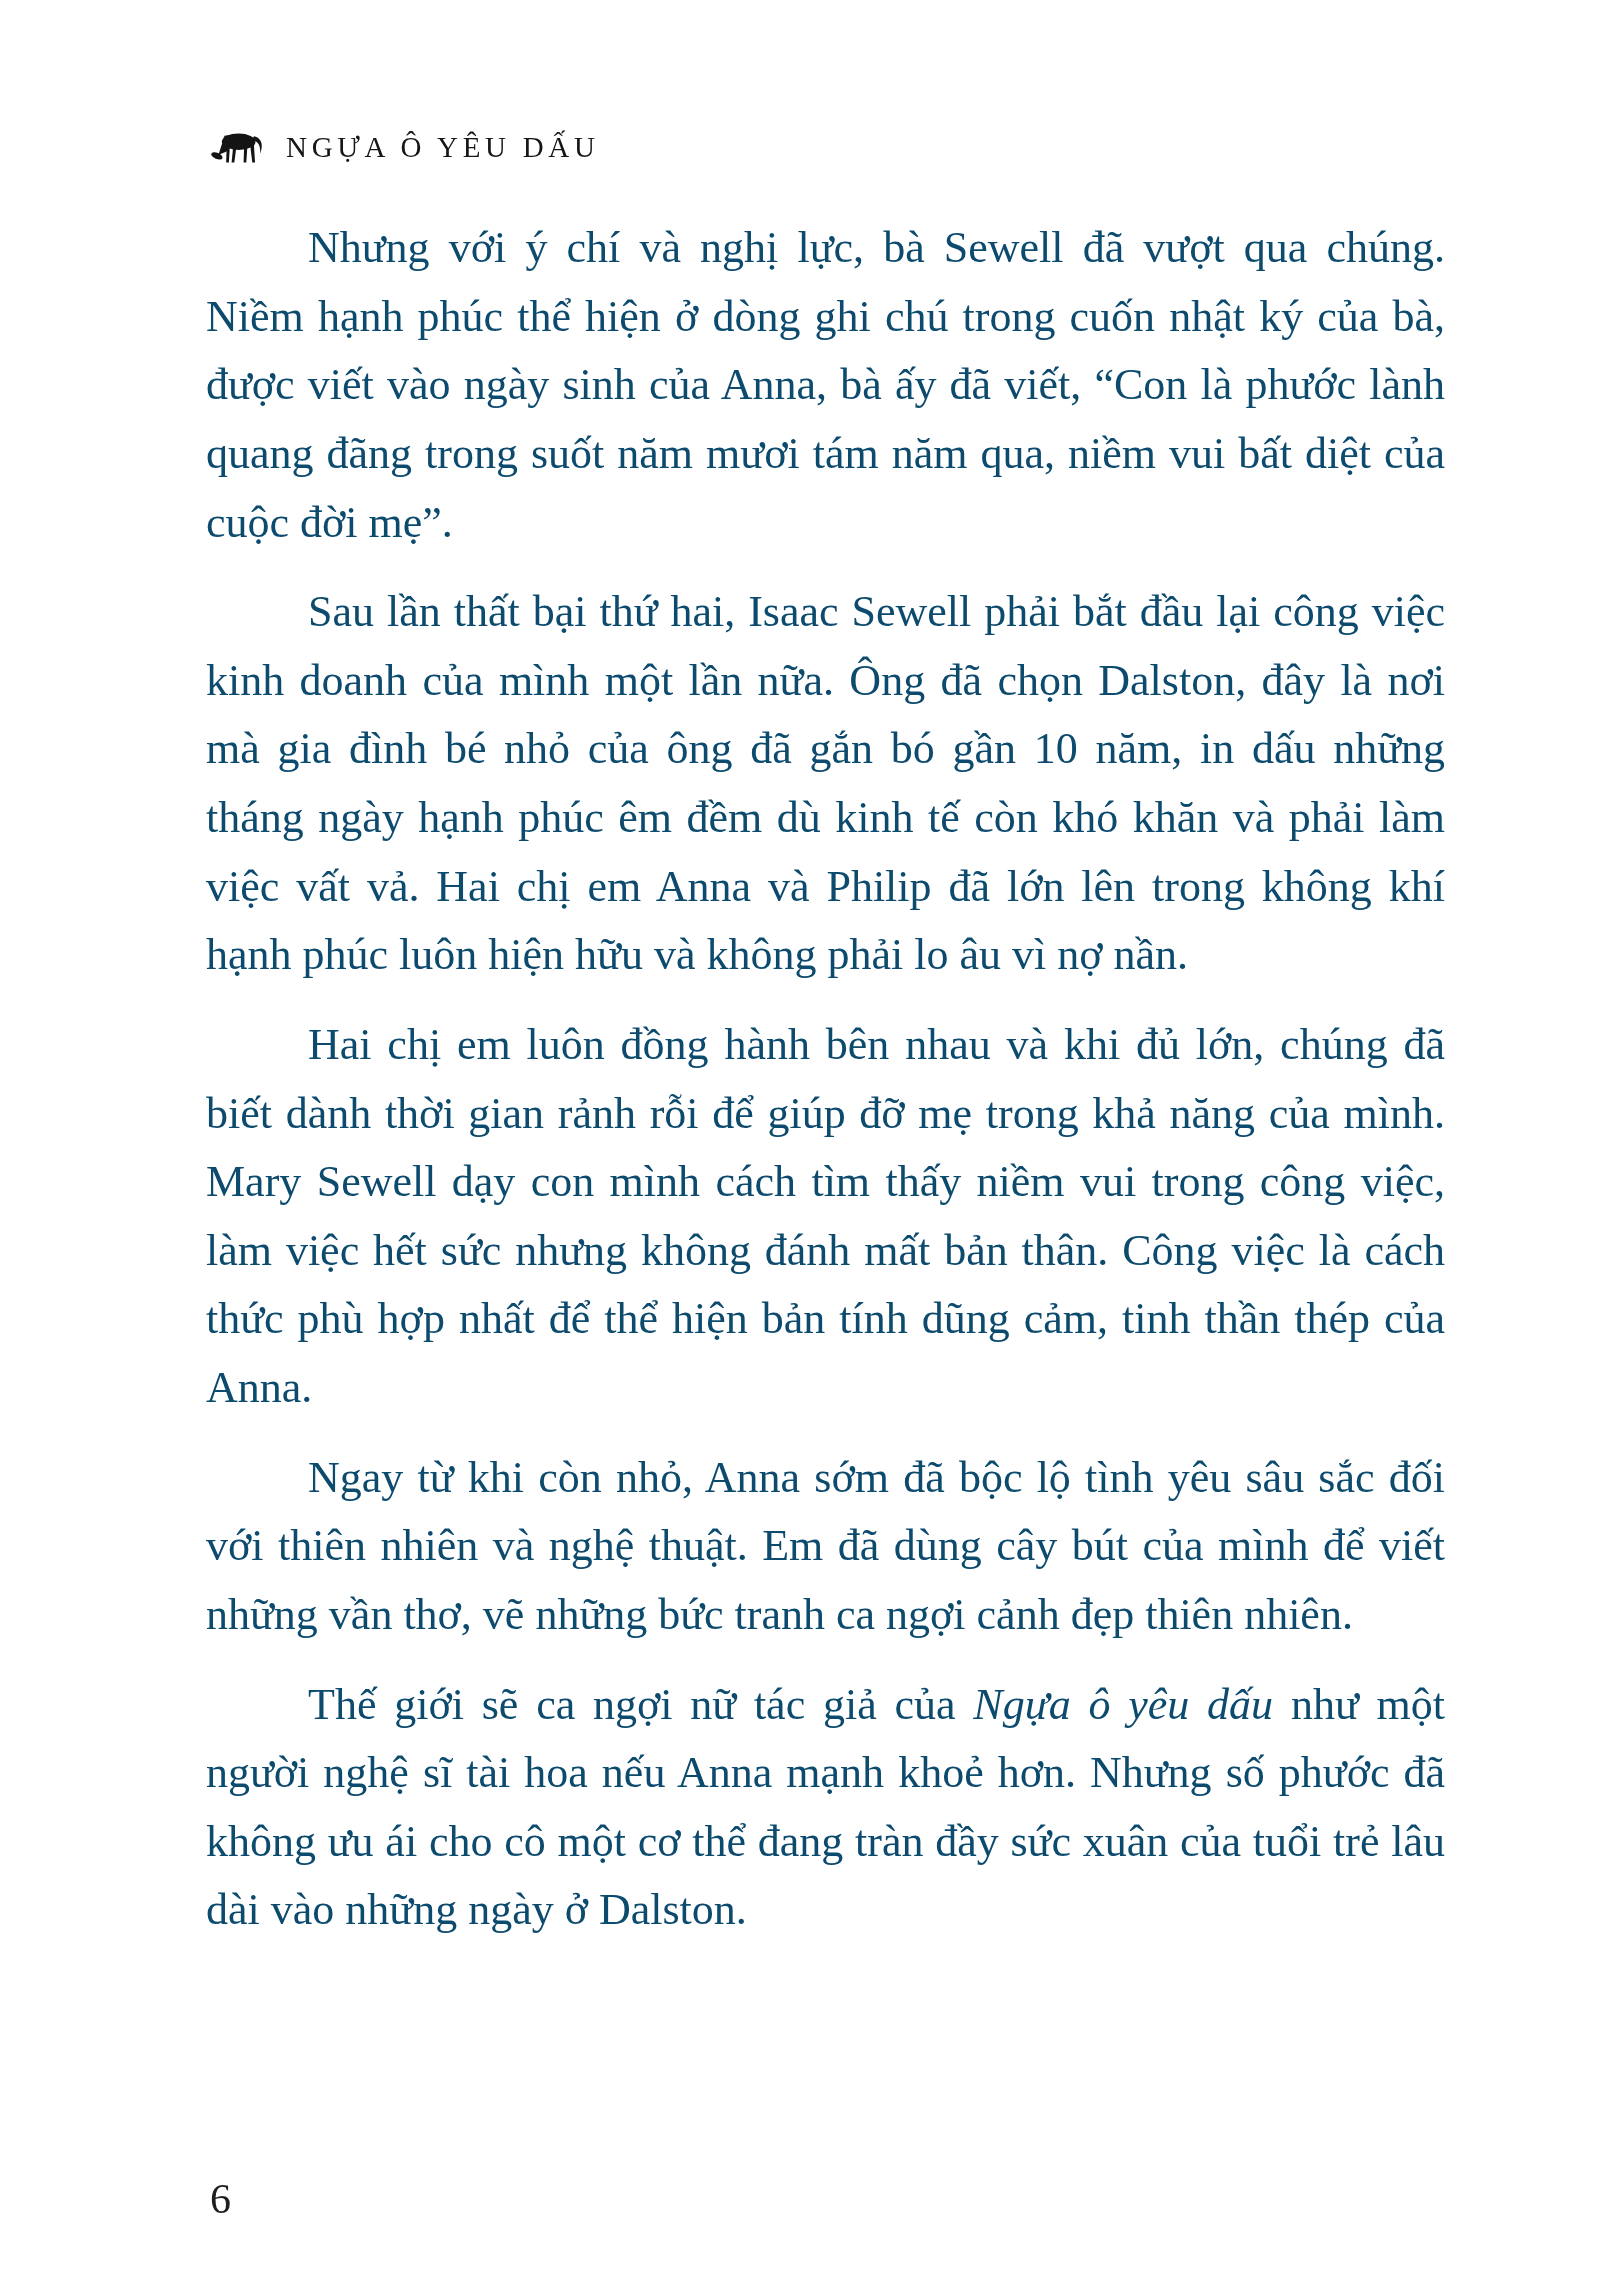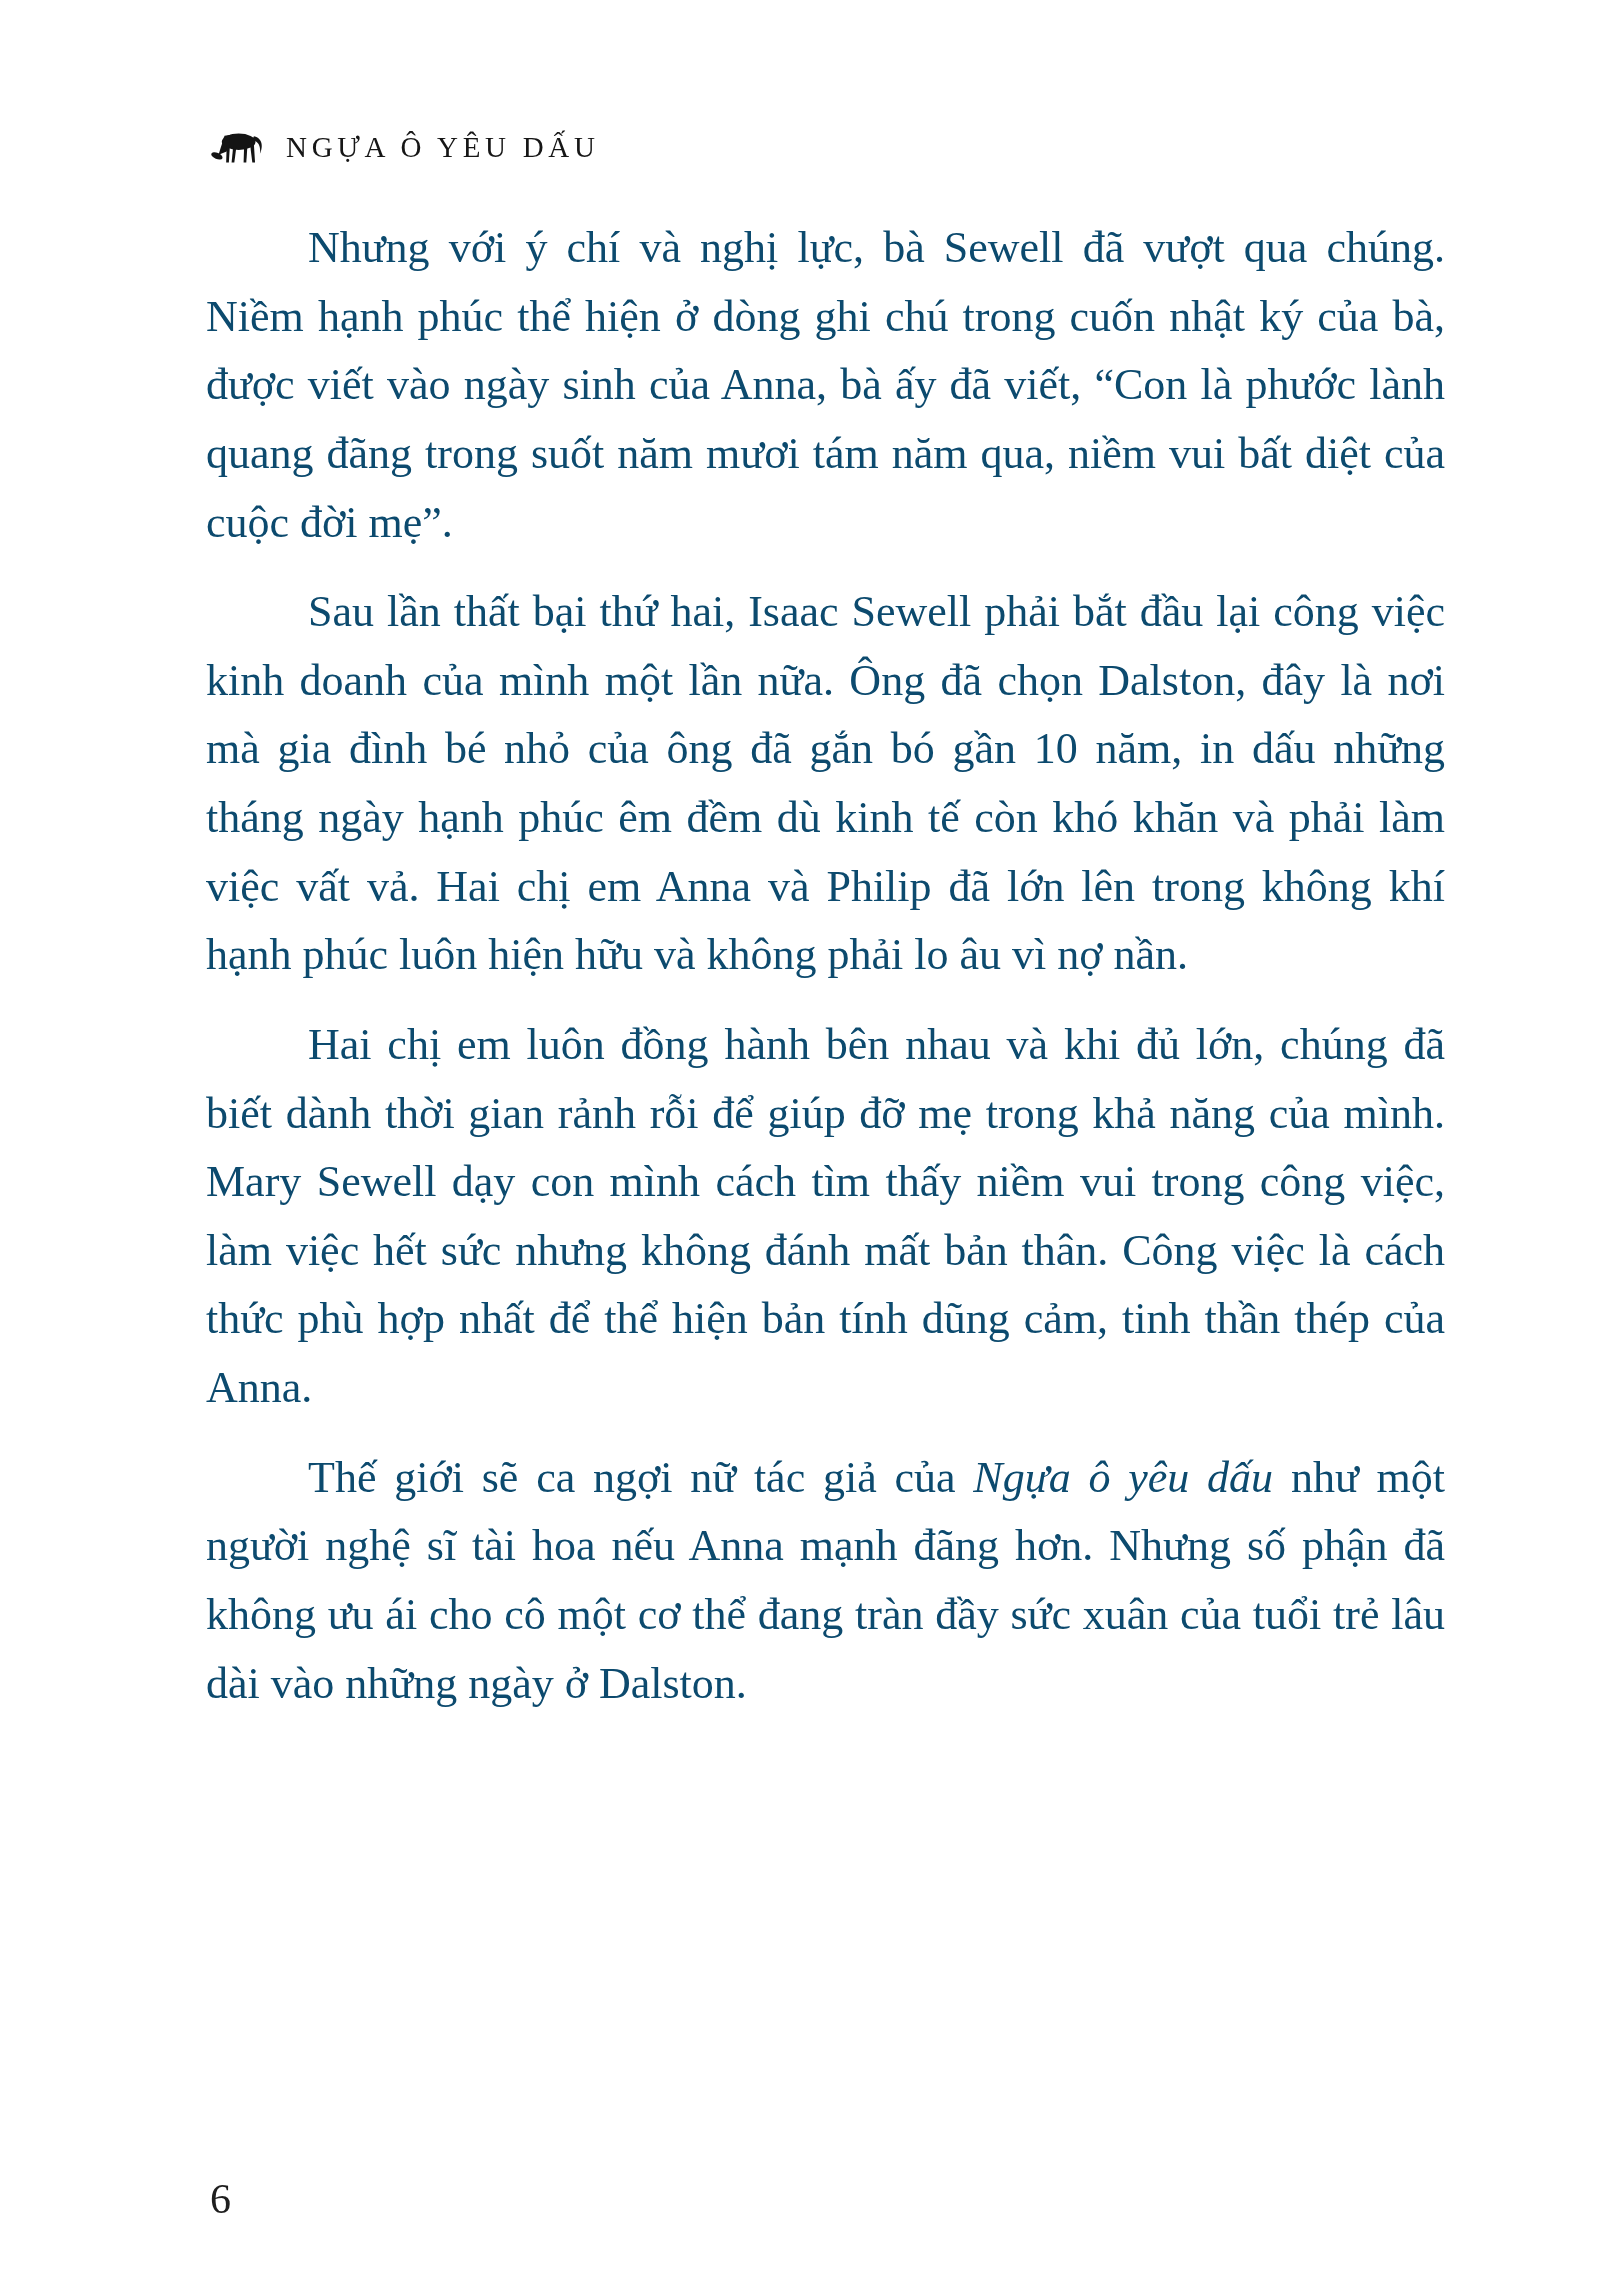--- a/index.html
+++ b/index.html
@@ -89,19 +89,20 @@
         </g>
       </svg>
     </span>
     <span class="book-title">NGỰA Ô YÊU DẤU</span>
   </header>
 
   <main class="content">
     <p class="para">Nhưng với ý chí và nghị lực, bà Sewell đã vượt qua chúng. Niềm hạnh phúc thể hiện ở dòng ghi chú trong cuốn nhật ký của bà, được viết vào ngày sinh của Anna, bà ấy đã viết, “Con là phước lành quang đãng trong suốt năm mươi tám năm qua, niềm vui bất diệt của cuộc đời mẹ”.</p>
     <p class="para">Sau lần thất bại thứ hai, Isaac Sewell phải bắt đầu lại công việc kinh doanh của mình một lần nữa. Ông đã chọn Dalston, đây là nơi mà gia đình bé nhỏ của ông đã gắn bó gần 10 năm, in dấu những tháng ngày hạnh phúc êm đềm dù kinh tế còn khó khăn và phải làm việc vất vả. Hai chị em Anna và Philip đã lớn lên trong không khí hạnh phúc luôn hiện hữu và không phải lo âu vì nợ nần.</p>
     <p class="para">Hai chị em luôn đồng hành bên nhau và khi đủ lớn, chúng đã biết dành thời gian rảnh rỗi để giúp đỡ mẹ trong khả năng của mình. Mary Sewell dạy con mình cách tìm thấy niềm vui trong công việc, làm việc hết sức nhưng không đánh mất bản thân. Công việc là cách thức phù hợp nhất để thể hiện bản tính dũng cảm, tinh thần thép của Anna.</p>
-    <p class="para"><span>Thế giới sẽ ca ngợi nữ tác giả của </span><em class="book-ref">Ngựa ô yêu dấu</em><span> như một người nghệ sĩ tài hoa nếu Anna mạnh đãng hơn. Nhưng số phận đã không ưu ái cho cô một cơ thể đang tràn đầy sức xuân của tuổi trẻ lâu dài vào những ngày ở Dalston.</span></p>
+    <p class="para">Ngay từ khi còn nhỏ, Anna sớm đã bộc lộ tình yêu sâu sắc đối với thiên nhiên và nghệ thuật. Em đã dùng cây bút của mình để viết những vần thơ, vẽ những bức tranh ca ngợi cảnh đẹp thiên nhiên.</p>
+    <p class="para"><span>Thế giới sẽ ca ngợi nữ tác giả của </span><em class="book-ref">Ngựa ô yêu dấu</em><span> như một người nghệ sĩ tài hoa nếu Anna mạnh khoẻ hơn. Nhưng số phước đã không ưu ái cho cô một cơ thể đang tràn đầy sức xuân của tuổi trẻ lâu dài vào những ngày ở Dalston.</span></p>
   </main>
 
   <span class="page-number">6</span>
 
 </div>
 
 
 </body></html>

